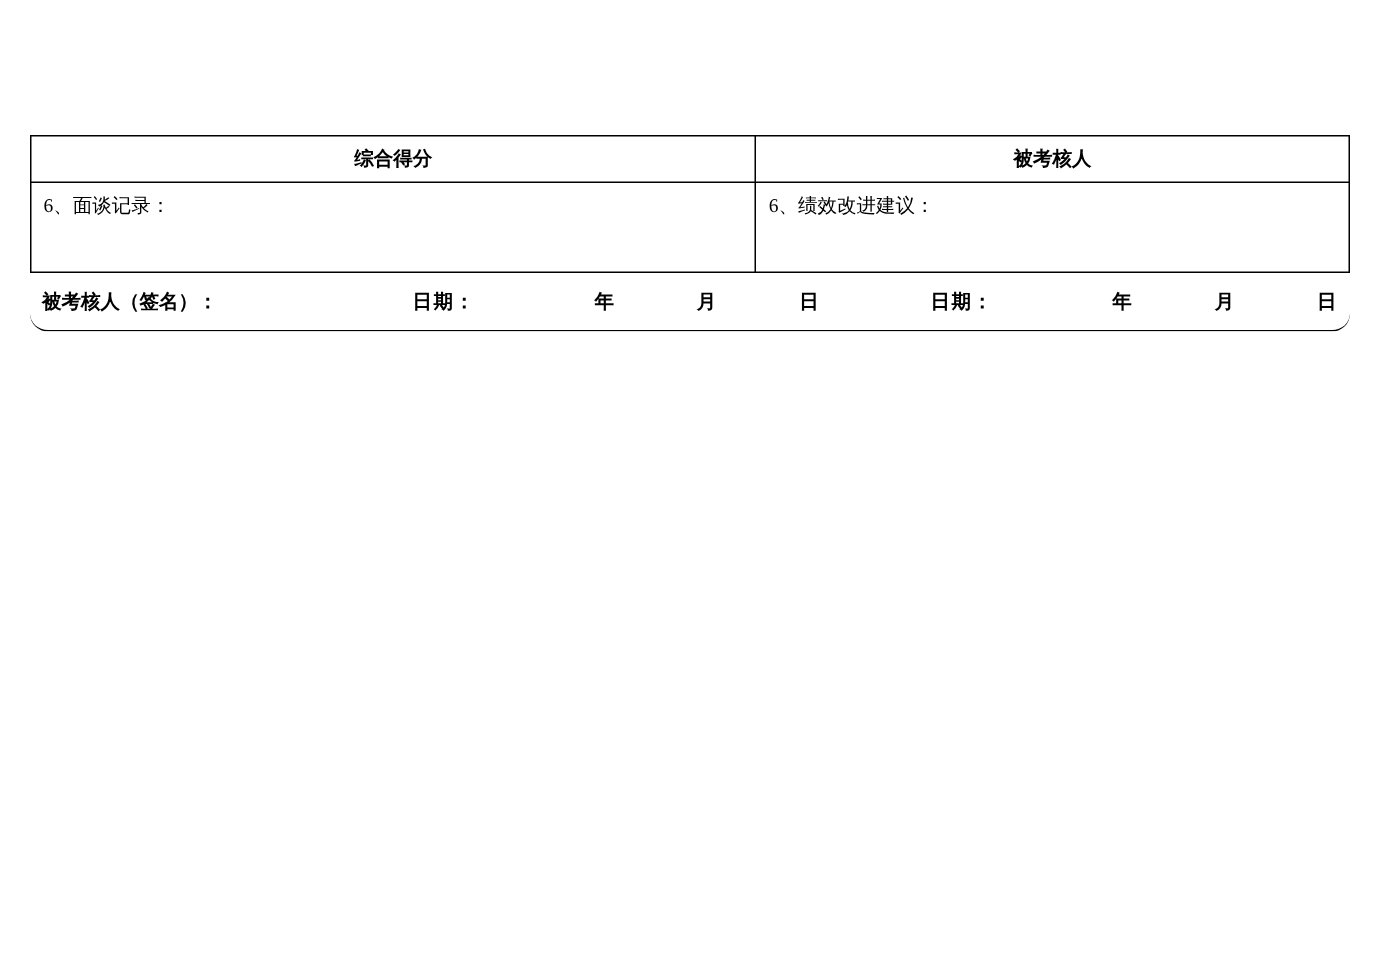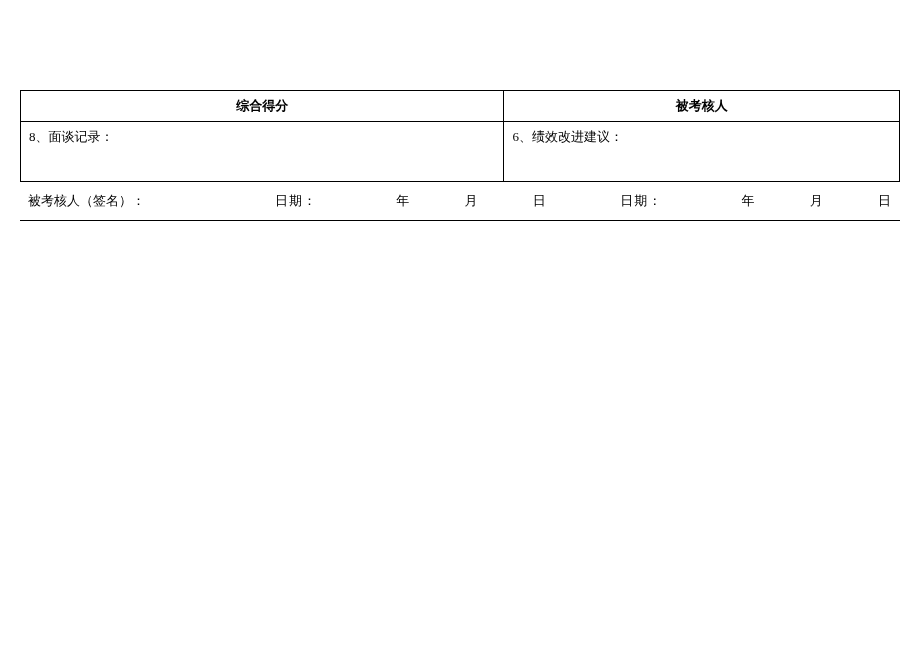--- a/index.html
+++ b/index.html
@@ -1,18 +1,19 @@
 <!DOCTYPE html>
 <html><head>
   <meta charset="utf-8">
   <style>
     * {
       margin: 0;
       padding: 0;
       box-sizing: border-box;
+      border-radius: 12px;
     }
     body {
       font-family: "SimSun", "宋体", serif;
       font-size: 13px;
       background: #ffffff;
       padding: 90px 20px 20px 20px;
     }
     .table {
       width: 100%;
       border-collapse: collapse;
@@ -38,21 +39,21 @@
       height: 60px;
       font-weight: normal;
     }
     .confirm-cell {
       font-weight: normal;
     }
     .signature-row {
       display: flex;
       justify-content: space-between;
       padding: 10px 8px;
-      font-weight: normal;
+      font-weight: bold;
       border-bottom: 1px solid #000;
     }
     .sig-left, .sig-right {
       display: flex;
       align-items: center;
     }
     .sig-label {
       margin-right: 130px;
     }
     .sig-label-right {
@@ -75,21 +76,21 @@
 </head>
 <body>
 
 <table class="table">
   <tbody>
       <tr>
     <td class="header-cell score-header">综合得分</td>
     <td class="header-cell grade-header">被考核人</td>
   </tr>
   <tr>
-    <td class="record-cell">8、面谈记录：</td>
+    <td class="record-cell">6、面谈记录：</td>
     <td class="record-cell">6、绩效改进建议：</td>
   </tr>
 </tbody>
   </table>
 
 <div class="signature-row">
   <div class="sig-left">
     <span class="sig-label">被考核人（签名）：</span>
     <span class="date-group">
       <span class="date-label">日期：</span>

